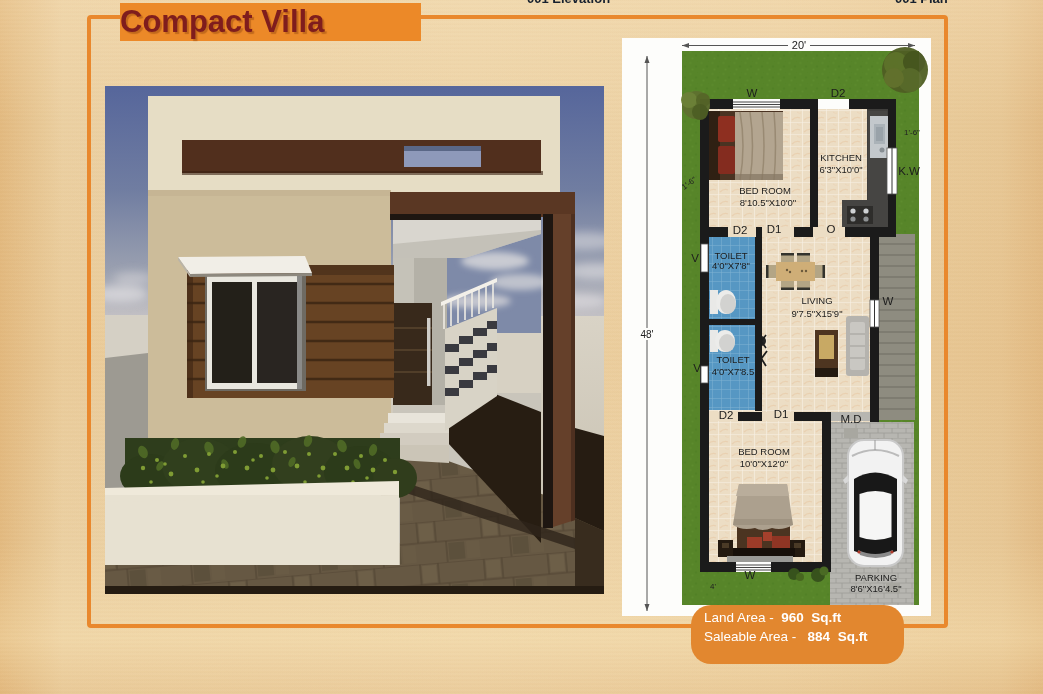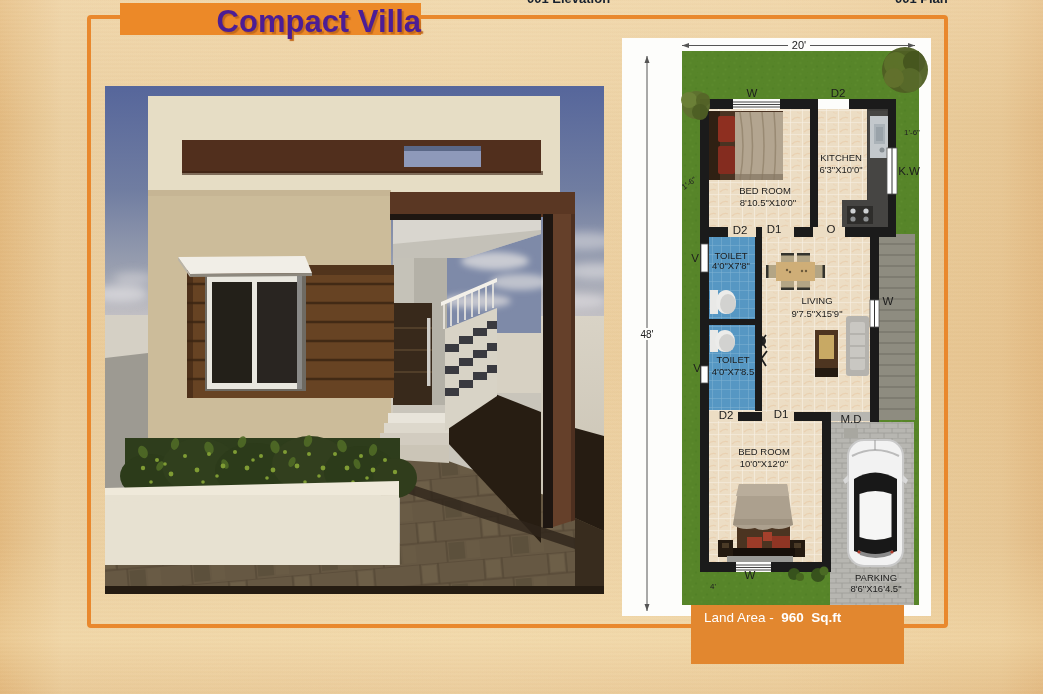--- a/index.html
+++ b/index.html
@@ -6,26 +6,26 @@
   body{width:1043px;height:694px;overflow:hidden;position:relative;
     font-family:"Liberation Sans", sans-serif;}
   #bg{position:absolute;left:0;top:0;width:1043px;height:694px;
     background:linear-gradient(90deg,#e2b97f 0%,#ebd0a2 6%,#edd4a8 45%,#ecd1a3 75%,#e7c795 96%,#e2bb85 100%);}
   #bg2{position:absolute;left:0;top:0;width:1043px;height:694px;
     background:linear-gradient(180deg, rgba(255,235,200,0.25) 0%, rgba(240,205,150,0.0) 18%, rgba(225,175,110,0.15) 52%, rgba(240,210,160,0.0) 78%, rgba(250,228,180,0.35) 92%, rgba(225,175,112,0.2) 100%);}
   .stripes{position:absolute;left:0;top:0;width:1043px;height:694px;
     background:repeating-linear-gradient(180deg, rgba(190,140,75,0.05) 0px, rgba(255,242,215,0.05) 2px, rgba(190,140,75,0.04) 4px);}
   #frame{position:absolute;left:87px;top:15px;width:853px;height:605px;
     border:4.5px solid #e9882d;border-radius:4px;}
-  #title{position:absolute;left:120px;top:3px;width:301px;height:32px;
-    background:#ec8928;color:#4c1d95;font-weight:bold;font-size:31px;
-    text-align:right;line-height:38px;text-shadow:2px 2px 1px #c2691c;}
+  #title{position:absolute;left:120px;top:3px;width:301px;height:38px;
+    background:#ec8928;color:#7f1d1d;font-weight:bold;font-size:31px;
+    text-align:left;line-height:38px;text-shadow:2px 2px 1px #c2691c;}
   .toplab{position:absolute;top:-9px;color:#16202e;font-weight:bold;font-size:13px;}
   #infobox{position:absolute;left:691px;top:605px;width:213px;height:59px;
-    background:#e2872f;color:#fff;font-size:13.5px;}
+    background:#e2872f;color:#fff;font-size:13.5px;border-radius:20px;}
   #infobox div{padding-left:13px;line-height:19.2px;}
   #infobox b{font-weight:bold;}
 </style>
 </head>
 <body>
 <div id="bg"></div>
 <div id="bg2"></div>
 <div class="stripes"></div>
 <div id="frame"></div>
 <div id="title">Compact Villa</div>
@@ -501,13 +501,14 @@
   <circle cx="237" cy="514" r="1.6" fill="#b03a2a"></circle>
   <circle cx="270" cy="514" r="1.6" fill="#b03a2a"></circle>
   <path d="M226,437 l-5,5 l2,4 l4,-3 Z" fill="#d9d9d9"></path>
   <path d="M281,437 l5,5 l-2,4 l-4,-3 Z" fill="#d9d9d9"></path>
   <path d="M230,418 q23,-12 47,0" stroke="#bbb" stroke-width="2" fill="none"></path>
   <line x1="253" y1="402" x2="253" y2="412" stroke="#999" stroke-width="1"></line>
  </g>
 </svg>
 <div id="infobox">
   <div style="padding-top:3px;">Land Area -&nbsp; <b>960</b>&nbsp; <b>Sq.ft</b></div>
+  <div>Saleable Area - &nbsp;&nbsp;<b>884</b>&nbsp; <b>Sq.ft</b></div>
 </div>
 
 </body></html>

